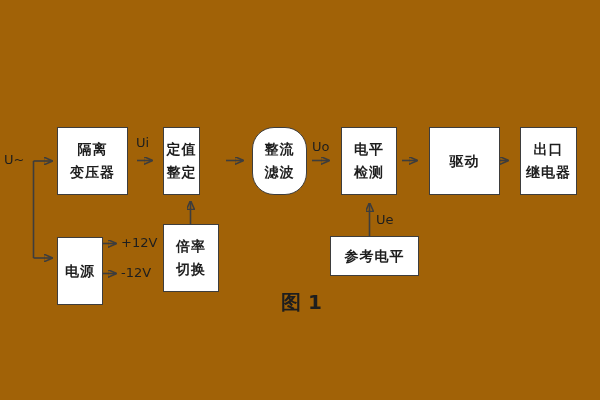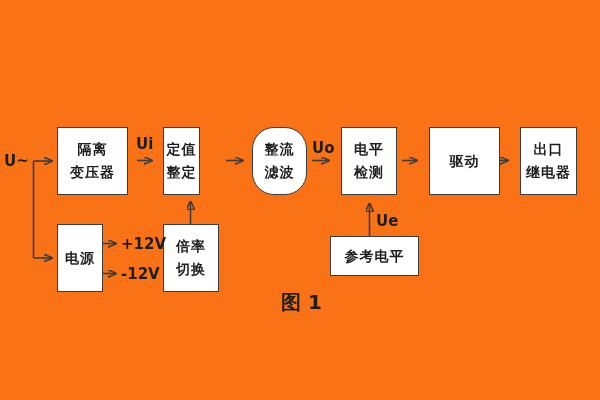--- a/index.html
+++ b/index.html
@@ -3,21 +3,21 @@
 <meta charset="utf-8">
 <style>
   html,body{margin:0;padding:0;}
   body{
     background:#ffffff;
     font-family:"DejaVu Sans","Liberation Sans",sans-serif;
   }
   .canvas{
     position:relative;
     width:600px;height:400px;
-    background:#f97316;
+    background:#a16207;
     overflow:hidden;
   }
   .block{
     position:absolute;
     box-sizing:border-box;
     border:1.5px solid #3d3d3d;
     background:#ffffff;
     display:flex;
     align-items:center;
     justify-content:center;
@@ -28,27 +28,27 @@
     font-weight:600;
     color:#1e1e1e;
     letter-spacing:1px;
   }
   .b1{left:57px;top:127px;width:71px;height:68px;}
   .b2{left:163px;top:127px;width:37px;height:68px;}
   .b3{left:252px;top:127px;width:55px;height:68px;border-radius:22px;}
   .b4{left:341px;top:127px;width:56px;height:68px;}
   .b5{left:429px;top:127px;width:71px;height:68px;}
   .b6{left:520px;top:127px;width:57px;height:68px;}
-  .b7{left:57px;top:224px;width:46px;height:68px;}
+  .b7{left:57px;top:237px;width:46px;height:68px;}
   .b8{left:163px;top:224px;width:56px;height:68px;}
   .b9{left:330px;top:236px;width:89px;height:40px;}
   .sig{
     position:absolute;
-    font-size:15px;
-    font-weight:bold;
+    font-size:13px;
+    font-weight:normal;
     color:#1e1e1e;
     white-space:nowrap;
   }
   .sig-u{left:4px;top:152px;}
   .sig-ui{left:136px;top:135px;}
   .sig-uo{left:312px;top:139px;}
   .sig-ue{left:376px;top:212px;}
   .sig-p12{left:121px;top:235px;}
   .sig-m12{left:121px;top:265px;}
   .caption{

